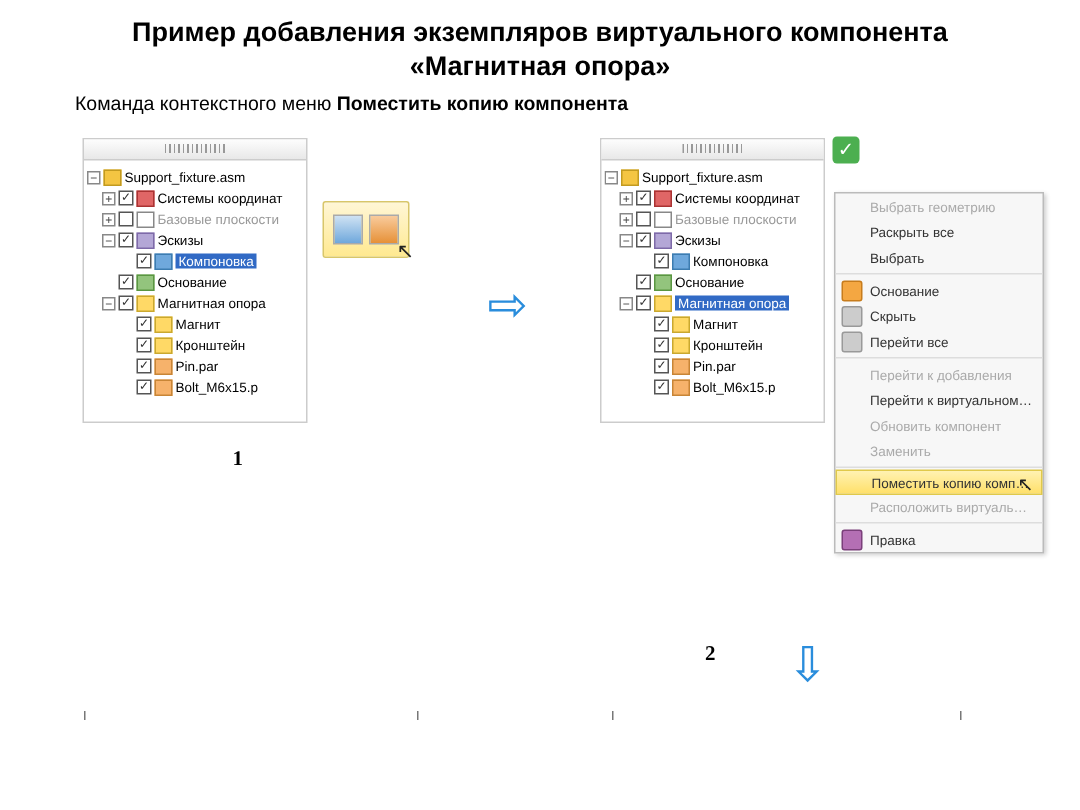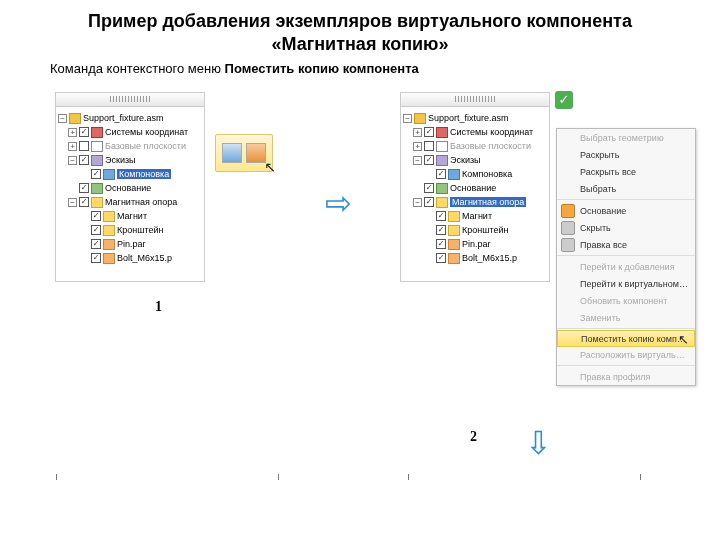--- a/index.html
+++ b/index.html
@@ -213,21 +213,21 @@
     width: 1px; height: 6px;
     background: #777;
     bottom: 0;
   }
 </style>
 </head>
 <body>
 
 <div class="slide-title">
   <span>Пример добавления экземпляров виртуального компонента</span><br>
-  <span>«Магнитная копию»</span>
+  <span>«Магнитная опора»</span>
 </div>
 
 <div class="subtitle">
   <span>Команда контекстного меню </span><span class="bold">Поместить копию компонента</span>
 </div>
 
 <div class="panels">
 
   <div class="tree-panel left">
     <div class="panel-header">
@@ -382,42 +382,38 @@
     </div>
   </div>
 
   <div class="context-menu" id="ctx">
     <div class="cm-row dim">
         <span class="cm-ic blank"></span>
         <span class="cm-label">Выбрать геометрию</span>
       </div>
       <div class="cm-row">
         <span class="cm-ic blank"></span>
-        <span class="cm-label">Раскрыть</span>
-      </div>
-      <div class="cm-row">
-        <span class="cm-ic blank"></span>
         <span class="cm-label">Раскрыть все</span>
       </div>
       <div class="cm-row">
         <span class="cm-ic blank"></span>
         <span class="cm-label">Выбрать</span>
       </div>
       <div class="cm-sep"></div>
       <div class="cm-row">
         <span class="cm-ic orange"></span>
         <span class="cm-label">Основание</span>
       </div>
       <div class="cm-row">
         <span class="cm-ic grey"></span>
         <span class="cm-label">Скрыть</span>
       </div>
       <div class="cm-row">
         <span class="cm-ic grey"></span>
-        <span class="cm-label">Правка все</span>
+        <span class="cm-label">Перейти все</span>
       </div>
       <div class="cm-sep"></div>
       <div class="cm-row dim">
         <span class="cm-ic blank"></span>
         <span class="cm-label">Перейти к добавления</span>
       </div>
       <div class="cm-row">
         <span class="cm-ic blank"></span>
         <span class="cm-label">Перейти к виртуальному компоненту</span>
       </div>
@@ -432,23 +428,23 @@
       <div class="cm-sep"></div>
       <div class="cm-row hl">
         <span class="cm-ic blank"></span>
         <span class="cm-label">Поместить копию компонента</span>
       </div>
       <div class="cm-row dim">
         <span class="cm-ic blank"></span>
         <span class="cm-label">Расположить виртуальный компонент</span>
       </div>
       <div class="cm-sep"></div>
-      <div class="cm-row dim">
-        <span class="cm-ic blank"></span>
-        <span class="cm-label">Правка профиля</span>
+      <div class="cm-row">
+        <span class="cm-ic purple"></span>
+        <span class="cm-label">Правка</span>
       </div>
       <span class="cm-cursor">↖</span>
   </div>
 
   <div class="big-arrow arrow-right">⇨</div>
   <div class="big-arrow arrow-down">⇩</div>
 
   <div class="step-num step1">1</div>
   <div class="step-num step2">2</div>
 

